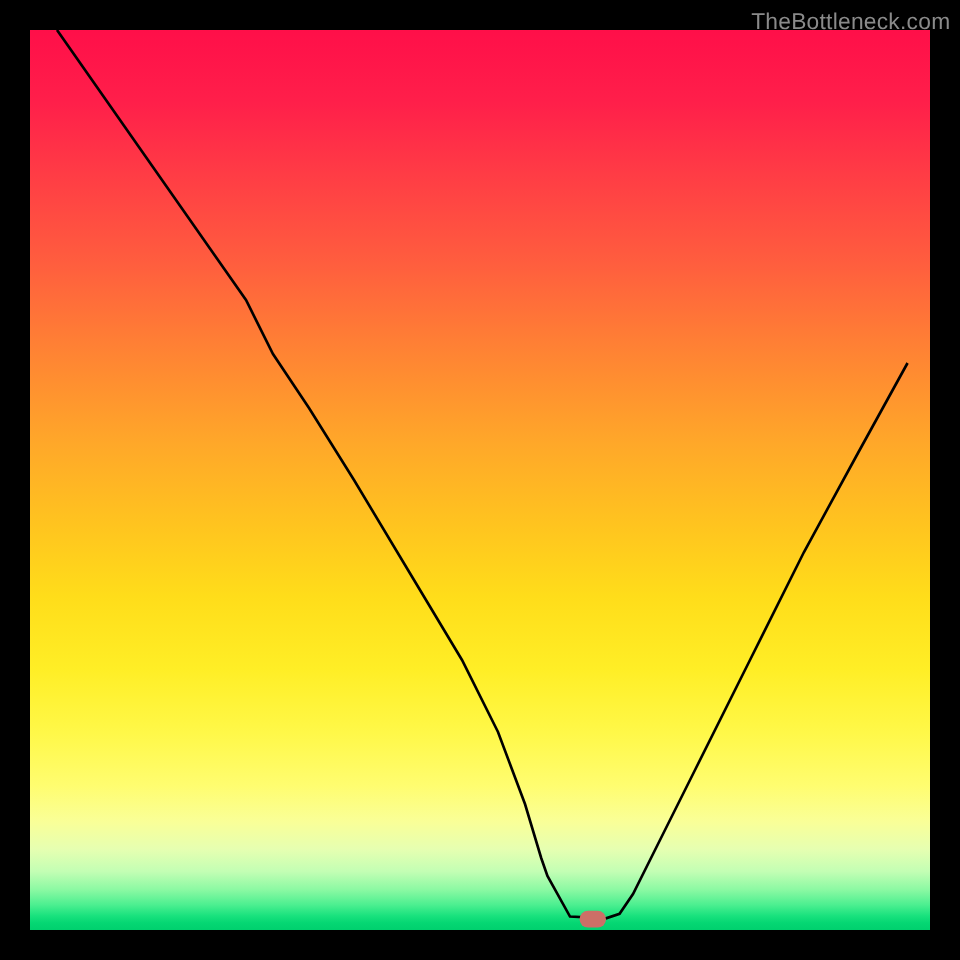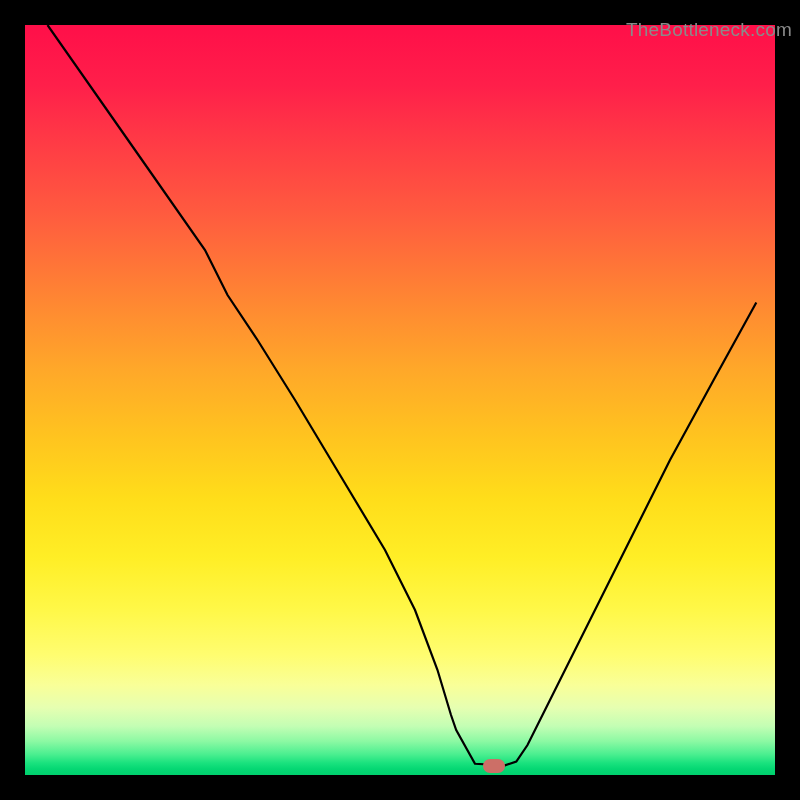--- a/index.html
+++ b/index.html
@@ -61,21 +61,21 @@
   .marker {
     position: absolute;
     width: 22px;
     height: 14px;
     border-radius: 7px;
     background: #cc6f67;
     transform: translate(-50%, -50%);
   }
   .watermark {
     position: absolute;
-    top: 19px;
+    top: 8px;
     right: 8px;
     color: #8a8a8a;
     font-size: 19px;
     font-weight: 500;
     letter-spacing: 0.2px;
   }
   .baseline {
     position: absolute;
     left: 0;
     bottom: 0;

